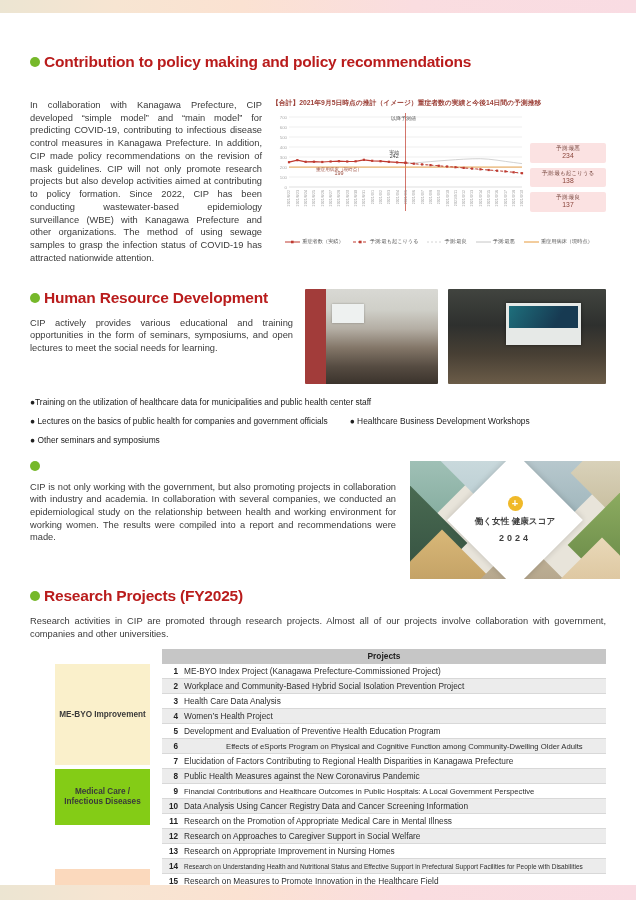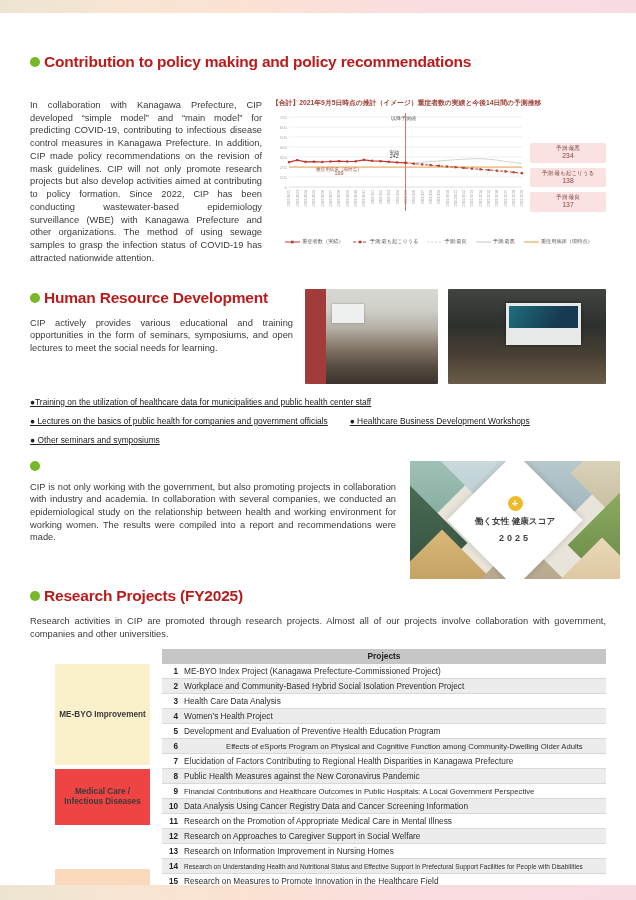--- a/index.html
+++ b/index.html
@@ -41,21 +41,21 @@
   .photo { height:95px; border-radius:1px; position:relative; overflow:hidden; }
   .photo-1 { width:133px;
     background:linear-gradient(90deg,#a23c3a 0%,#a23c3a 16%,rgba(0,0,0,0) 16%),
                linear-gradient(180deg,#d9d9d4 0%,#cfcfc8 22%,#b4aea4 42%,#837668 62%,#554b41 82%,#3b332c 100%); }
   .photo-1 .screen { position:absolute; left:20%; top:16%; width:24%; height:20%; background:#eef1f0; box-shadow:0 0 2px rgba(0,0,0,.3); }
   .photo-2 { flex:1;
     background:linear-gradient(180deg,#41443f 0%,#2e302e 38%,#473f34 68%,#6b5c48 100%); }
   .photo-2 .screen { position:absolute; left:37%; top:15%; width:47%; height:44%; background:#e6e9e7; padding:3px; box-shadow:0 0 3px rgba(0,0,0,.5); }
   .photo-2 .slide { width:100%; height:62%; background:linear-gradient(120deg,#1e6f7c,#173a52 70%); }
   .hrd-bullets { margin-top:7px; }
-  .hrd-bullets span { display:inline-block; font-size:8.4px; color:#222; margin:0 22px 3px 0;text-decoration:underline; }
+  .hrd-bullets span { display:inline-block; font-size:8.4px; color:#222; margin:0 22px 3px 0; }
 
   
   .sec3-row { display:flex; gap:14px; margin-top:13px; }
   .sec3-left { flex:1; }
   .sec3-left .body-text { width:366px; }
   .collage { width:210px; height:118px; flex:0 0 auto; position:relative; overflow:hidden; background:#e8e4da; }
   .tile { position:absolute; width:84px; height:84px; transform:rotate(45deg); }
   .tile:nth-child(1){ left:-34px; top:-30px; background:linear-gradient(135deg,#b5d0c8,#7fa89a); }
   .tile:nth-child(2){ left:38px;  top:-52px; background:linear-gradient(135deg,#dfe9ea,#b9cdd2); }
   .tile:nth-child(3){ left:112px; top:-40px; background:linear-gradient(135deg,#cfdadf,#9db4ba); }
@@ -280,35 +280,35 @@
         <div class="tile"></div>
         <div class="tile"></div>
         <div class="tile"></div>
         <div class="tile"></div>
         <div class="tile"></div>
         <div class="tile"></div>
         <div class="collage-center"></div>
         <div class="collage-content">
           <div class="collage-logo">+</div>
           <div class="collage-line1">働く女性 健康スコア</div>
-          <div class="collage-line2">2025</div>
+          <div class="collage-line2">2024</div>
         </div>
       </div>
     </div>
 
     <div class="sec4">
       <div class="sec-heading">
         <span class="dot"></span>
         <span class="sec-title">Research Projects (FY2025)</span>
       </div>
       <div class="body-text">Research activities in CIP are promoted through research projects. Almost all of our projects involve collaboration with government, companies and other universities.</div>
       <div class="proj-table">
         <div class="cat-col" id="cat-col">
             <div class="cat-cell" style="background: rgb(250, 240, 203); height: 101px; margin-bottom: 4px;">ME-BYO Improvement</div>
-            <div class="cat-cell" style="background: #ef4444; height: 56px; margin-bottom: 12px;">Medical Care / Infectious Diseases</div>
+            <div class="cat-cell" style="background: #84cc16; height: 56px; margin-bottom: 12px;">Medical Care / Infectious Diseases</div>
             <div class="cat-cell" style="background: rgb(251, 217, 189); height: 41px; margin-bottom: 4px; margin-top: 32px;">Social Welfare</div>
             <div class="cat-cell" style="background: rgb(246, 207, 198); height: 25px; margin-bottom: 4px;">Entrepreneurship</div>
           </div>
         <div class="rows-col">
           <div class="proj-header">Projects</div>
           <div id="rows-holder">
               <div class="proj-row">
                 <span class="proj-num">1</span>
                 <span class="proj-text">ME-BYO Index Project (Kanagawa Prefecture-Commissioned Project)</span>
               </div>
@@ -351,21 +351,21 @@
               <div class="proj-row">
                 <span class="proj-num">11</span>
                 <span class="proj-text">Research on the Promotion of Appropriate Medical Care in Mental Illness</span>
               </div>
               <div class="proj-row alt">
                 <span class="proj-num">12</span>
                 <span class="proj-text">Research on Approaches to Caregiver Support in Social Welfare</span>
               </div>
               <div class="proj-row">
                 <span class="proj-num">13</span>
-                <span class="proj-text">Research on Information Improvement in Nursing Homes</span>
+                <span class="proj-text">Research on Appropriate Improvement in Nursing Homes</span>
               </div>
               <div class="proj-row alt">
                 <span class="proj-num">14</span>
                 <span class="proj-text" style="font-size: 6.5px;">Research on Understanding Health and Nutritional Status and Effective Support in Prefectural Support Facilities for People with Disabilities</span>
               </div>
               <div class="proj-row">
                 <span class="proj-num">15</span>
                 <span class="proj-text">Research on Measures to Promote Innovation in the Healthcare Field</span>
               </div>
             </div>

